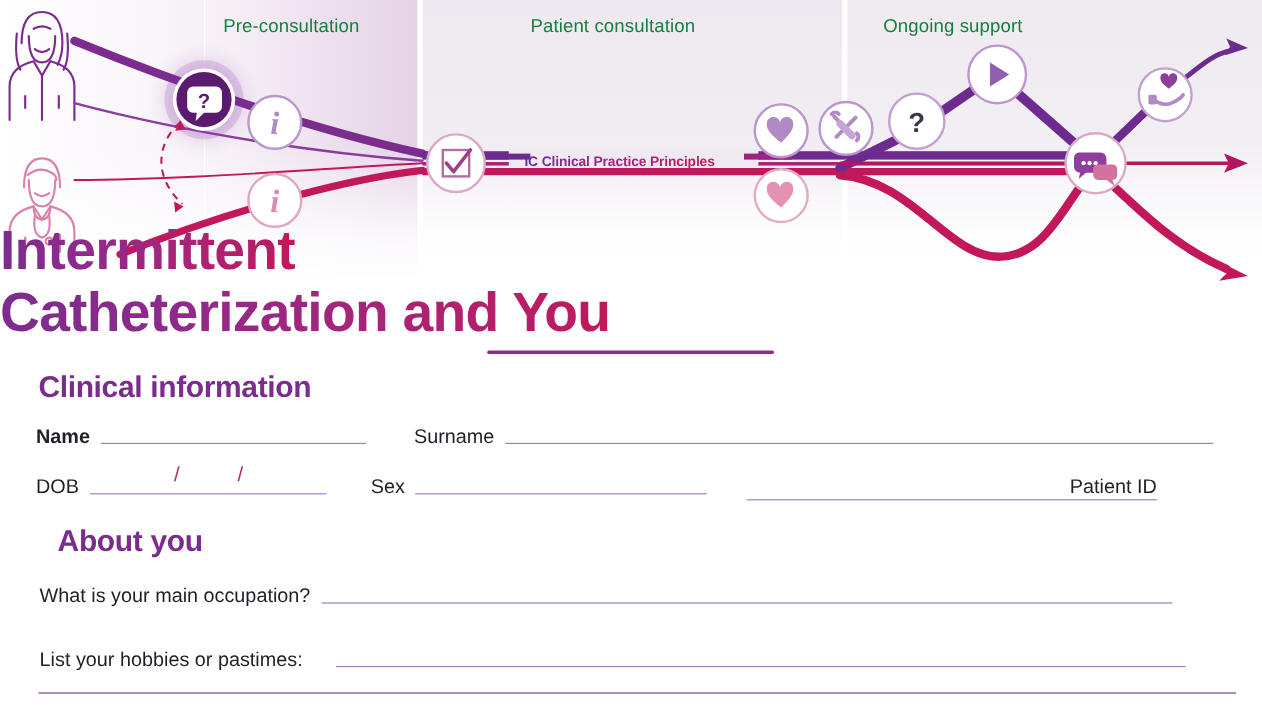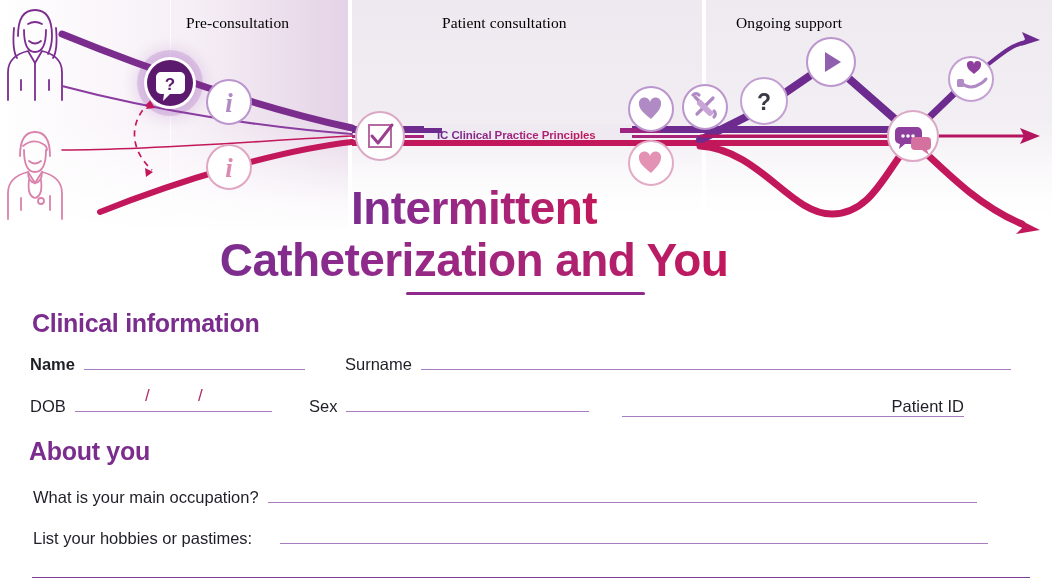--- a/index.html
+++ b/index.html
@@ -13,23 +13,23 @@
   #page{position:relative;width:1052px;height:588px;overflow:hidden;background:#fff;}
 
   
   #hero{
     position:absolute;left:0;top:0;width:1052px;height:300px;overflow:hidden;
   }
   #hero-svg{position:absolute;left:0;top:0;}
 
   .phase-label{
     position:absolute;
-    font-family:Liberation Serif, serif;
+    font-family:Liberation Sans, sans-serif;
     font-size:15.5px;
-    color:#000000;
+    color:#15803d;
     white-space:nowrap;
     letter-spacing:.1px;
   }
   #phase-pre{left:186px;top:14px;}
   #phase-pat{left:442px;top:14px;}
   #phase-ong{left:736px;top:14px;}
 
   .banner-text{
     position:absolute;
     left:437px;top:129px;
@@ -39,21 +39,21 @@
     white-space:nowrap;
     background:linear-gradient(90deg,#6d2b8f 0%, #a8237c 55%, #c2185b 100%);
     -webkit-background-clip:text;
     background-clip:text;
     color:transparent;
     -webkit-text-fill-color:transparent;
   }
 
   
   #title-wrap{
-    position:absolute;left:0;top:182px;width:948px;text-align:center;
+    position:absolute;left:0;top:182px;width:948px;text-align:left;
   }
   .main-title{
     margin:0;
     font-size:46px;
     font-weight:bold;
     line-height:52px;
     letter-spacing:-0.6px;
     background:linear-gradient(90deg,#7b2d8e 0%, #8e2a8c 28%, #a82477 62%, #c2185b 100%);
     -webkit-background-clip:text;
     background-clip:text;
@@ -72,21 +72,21 @@
   }
   .sec-head{
     position:absolute;
     font-size:25px;
     font-weight:bold;
     color:#7b2d8e;
     letter-spacing:-0.3px;
     margin:0;
   }
   #sec-patient{left:32px;top:9px;}
-  #sec-about{left:29px;top:137px;}
+  #sec-about{left:48px;top:137px;}
 
   .fld{position:absolute;display:flex;align-items:flex-end;}
   .fld-label{
     font-size:16.5px;color:#1f1f28;white-space:nowrap;
     line-height:19px;
   }
   .rule{
     height:1px;background:#a87dc0;margin-left:9px;margin-bottom:4px;
   }
 
@@ -108,21 +108,21 @@
     font-size:17px;
     color:#b5296b;
     font-style:normal;
   }
   #slash1{left:145px;top:86px;transform:rotate(0deg);}
   #slash2{left:198px;top:86px;}
 
   
   #f-occ{left:33px;top:188px;}
   #f-occ .rule{width:709px;}
-  #f-hob{left:33px;top:229px;gap:19px;}
+  #f-hob{left:33px;top:241px;gap:19px;}
   #f-hob .rule{width:708px;}
   #blank-rule{
     position:absolute;left:32px;top:277px;width:998px;height:1px;background:#7b3f96;
   }
   
 </style>
 </head>
 <body>
 
 <div id="page">

